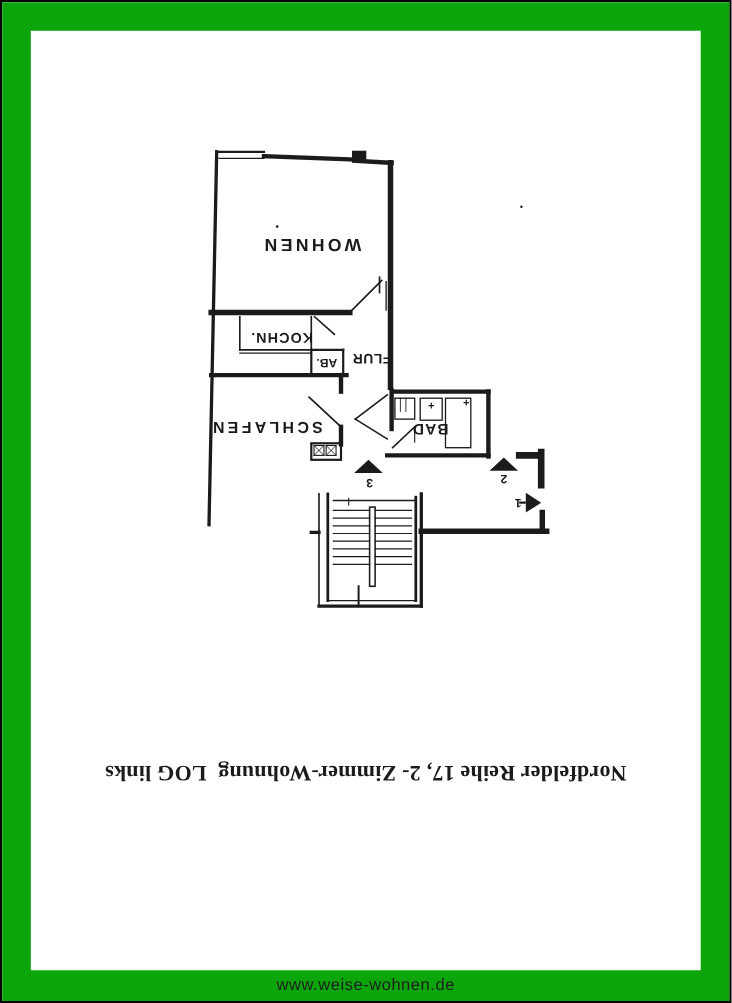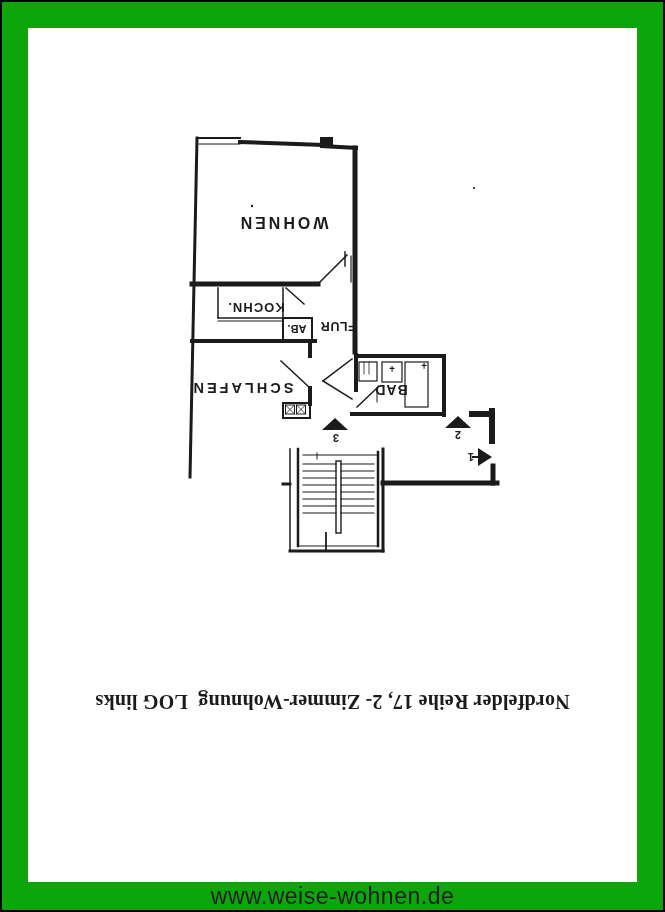--- a/index.html
+++ b/index.html
@@ -25,21 +25,21 @@
     line-height:32px;text-align:center;white-space:pre;
     transform:rotate(180deg);
     font-family:"Liberation Serif",serif;font-weight:700;font-size:20px;
     color:var(--ink,#1b1b1b);letter-spacing:0.2px;
   }
   #footer-band{
     position:absolute;left:2px;right:2px;bottom:2px;height:28px;
     display:flex;align-items:center;justify-content:center;
   }
   #footer-url{
-    font-family:"Liberation Sans",sans-serif;font-size:23px;
+    font-family:"Liberation Sans",sans-serif;font-size:15px;
     color:#1e1e1e;letter-spacing:0.5px;line-height:28px;
   }
 </style>
 </head>
 <body>
 
 <div id="paper"></div>
 
 <svg id="plan-svg" viewBox="0 0 665 912" xmlns="http://www.w3.org/2000/svg">
 

